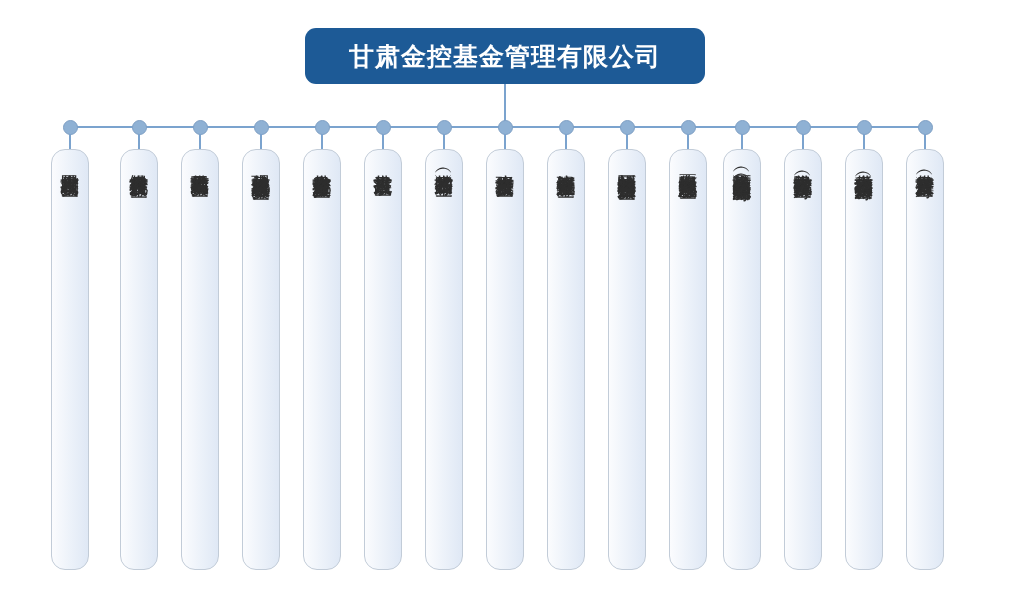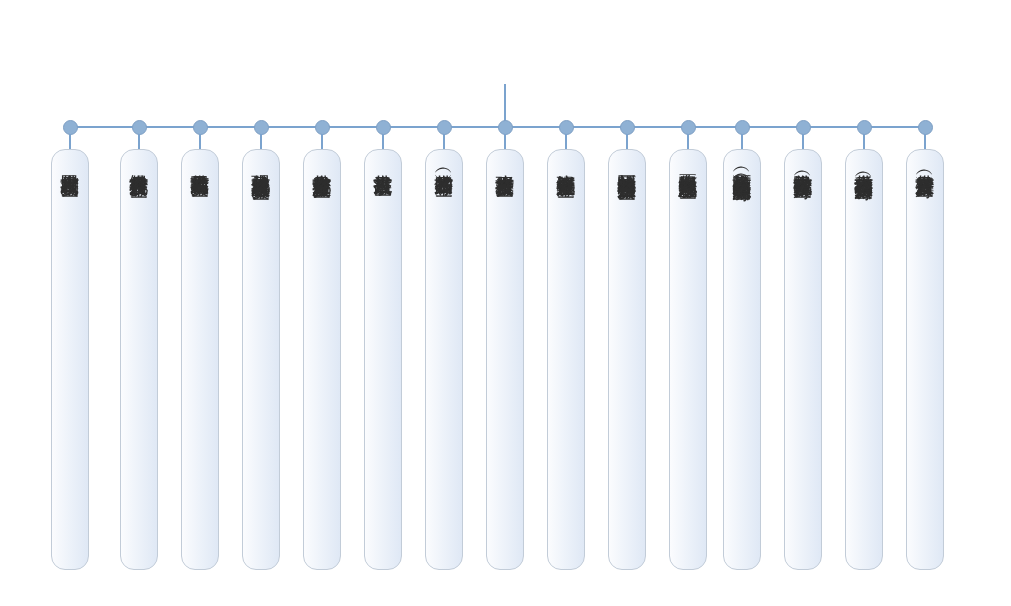--- a/index.html
+++ b/index.html
@@ -107,20 +107,23 @@
     text-align: left;
     font-family: "DejaVu Sans", "Liberation Sans", sans-serif;
     white-space: nowrap;
   }
 </style>
 </head>
 <body>
 
 <div id="chart-root">
 
+  <div class="root-node">
+    <span class="root-node-label">甘肃金控基金管理有限公司</span>
+  </div>
 
   <div class="trunk-vertical"></div>
 
   <div class="bus-horizontal"></div>
 
   <div id="branches">
       <div class="node-dot" style="left: 70px;"></div>
       <div class="drop-line" style="left: 70px;"></div>
       <div class="leaf-pill" style="left: 70px;">
         <span class="leaf-label">甘肃农田水利投资基金</span>

